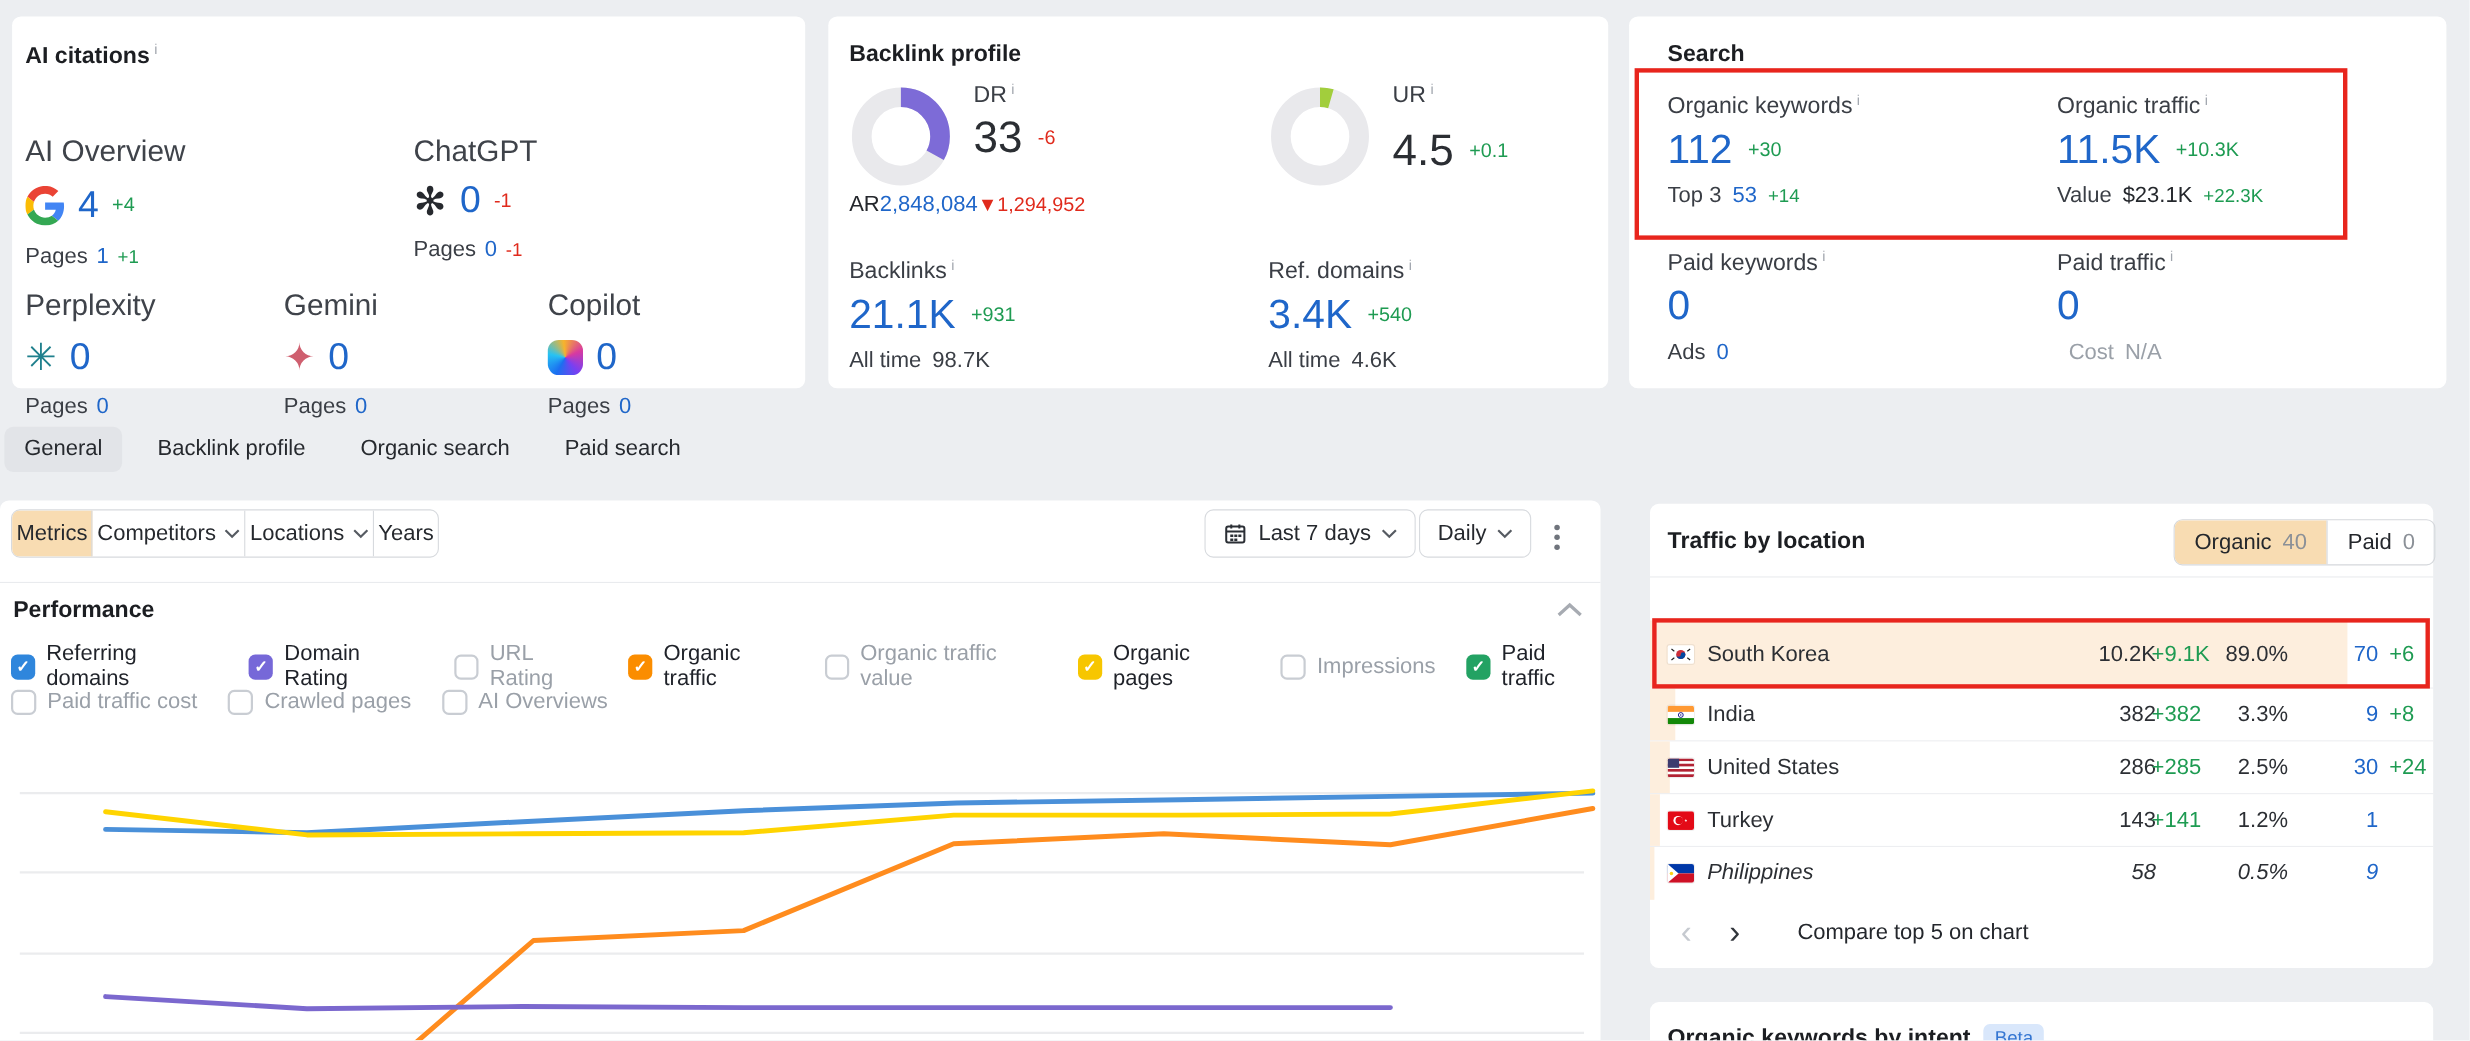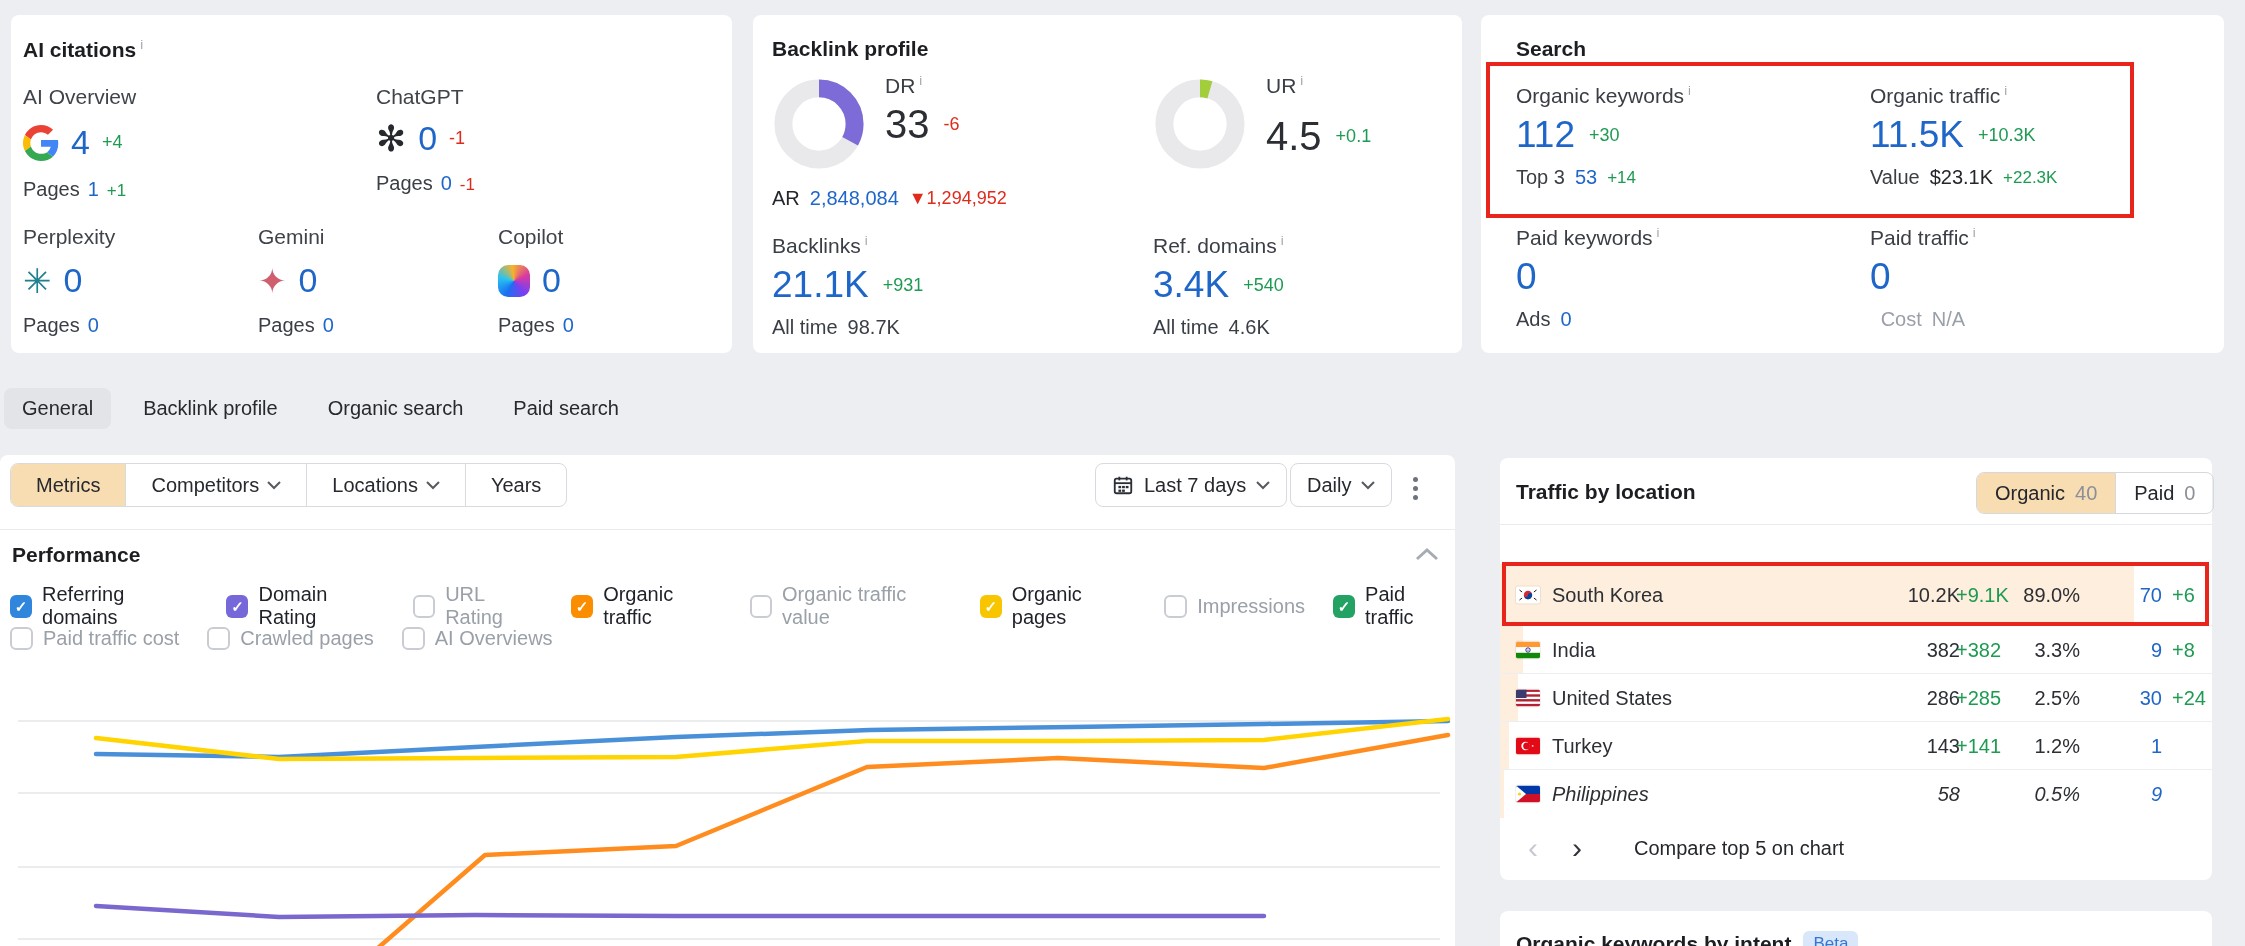--- a/index.html
+++ b/index.html
@@ -17,34 +17,34 @@
   .green { color:#1e9b52; }
   .red { color:#e02a1c; }
   .gray { color:#9aa0a8; }
   .dark { color:#24272c; }
   .bignum { font-size:34px; color:#1f66c9; font-weight:400; }
   .metricnum { font-size:37px; color:#1f66c9; }
   .delta { font-size:18px; }
   .subdelta { font-size:17px; }
 
   
-  .provider-name { font-size:21px; color:#3f434a; }
+  .provider-name { font-size:27px; color:#3f434a;margin-top:37px; }
   .pages-row { font-size:20px; color:#3a3e45; display:flex; gap:8px; align-items:baseline; }
 
   
   .donut .bgc { stroke:#e9e9ec; fill:none; }
   .donut .arc { fill:none; transform:rotate(-90deg); transform-origin:50% 50%; }
 
   
   .tab { font-size:20px; color:#26292e; padding:9px 18px; border-radius:8px; cursor:pointer; }
   .tab.active { background:#e2e4e8; }
 
   
   .btn-group { position:absolute; display:flex; border:1px solid #d7dade; border-radius:8px; background:#fff; overflow:hidden; height:44px; }
-  .seg { display:flex; align-items:center; gap:8px; padding:0 25px; font-size:20px; color:#26292e; border-right:1px solid #d7dade; cursor:pointer; }
+  .seg { display:flex; align-items:center; gap:8px; padding:0 4px; font-size:20px; color:#26292e; border-right:1px solid #d7dade; cursor:pointer; }
   .seg:last-child { border-right:none; }
   .seg.peach { background:#f8dcb2; }
   .btn { position:absolute; display:flex; align-items:center; gap:10px; border:1px solid #d7dade; border-radius:8px; background:#fff; height:44px; padding:0 16px; font-size:20px; color:#26292e; cursor:pointer; }
 
   .chev { display:inline-block; }
 
   
   .cbx-row { position:absolute; display:flex; gap:28px; align-items:center; }
   .cbx-item { display:flex; align-items:center; gap:10px; cursor:pointer; }
   .cbx { width:23px; height:23px; border-radius:6px; display:flex; align-items:center; justify-content:center; background:#fff; border:2px solid #c9cdd3; }
@@ -163,21 +163,21 @@
       <circle class="bgc" cx="21" cy="21" r="15.9" stroke-width="8"></circle>
       <circle class="arc" cx="21" cy="21" r="15.9" stroke-width="8" stroke="#7d6bd7" stroke-dasharray="32.96787330677129 99.90264638415542"></circle>
     </svg>
     <div class="abs" style="left:132px; top:58px;">
       <div class="sub" style="font-size:21px;"><span>DR</span><span class="info">i</span></div>
       <div class="row" style="gap:14px; margin-top:4px;">
         <span style="font-size:40px; color:#2b2e33;">33</span>
         <span class="delta red">-6</span>
       </div>
     </div>
-    <div class="abs row" style="left:19px; top:172px; gap:10px; font-size:20px;">
+    <div class="abs row" style="left:19px; top:160px; font-size:20px;">
       <span class="dark">AR</span>
       <span class="blue">2,848,084</span>
       <span class="red" style="font-size:18px;"><span>▼</span><span>1,294,952</span></span>
     </div>
 
     <svg class="donut abs" style="left:400px; top:62px;" width="94" height="94" viewBox="0 0 42 42">
       <circle class="bgc" cx="21" cy="21" r="15.9" stroke-width="8"></circle>
       <circle class="arc" cx="21" cy="21" r="15.9" stroke-width="8" stroke="#a2ce3c" stroke-dasharray="4.495619087286993 99.90264638415542"></circle>
     </svg>
     <div class="abs" style="left:513px; top:58px;">

